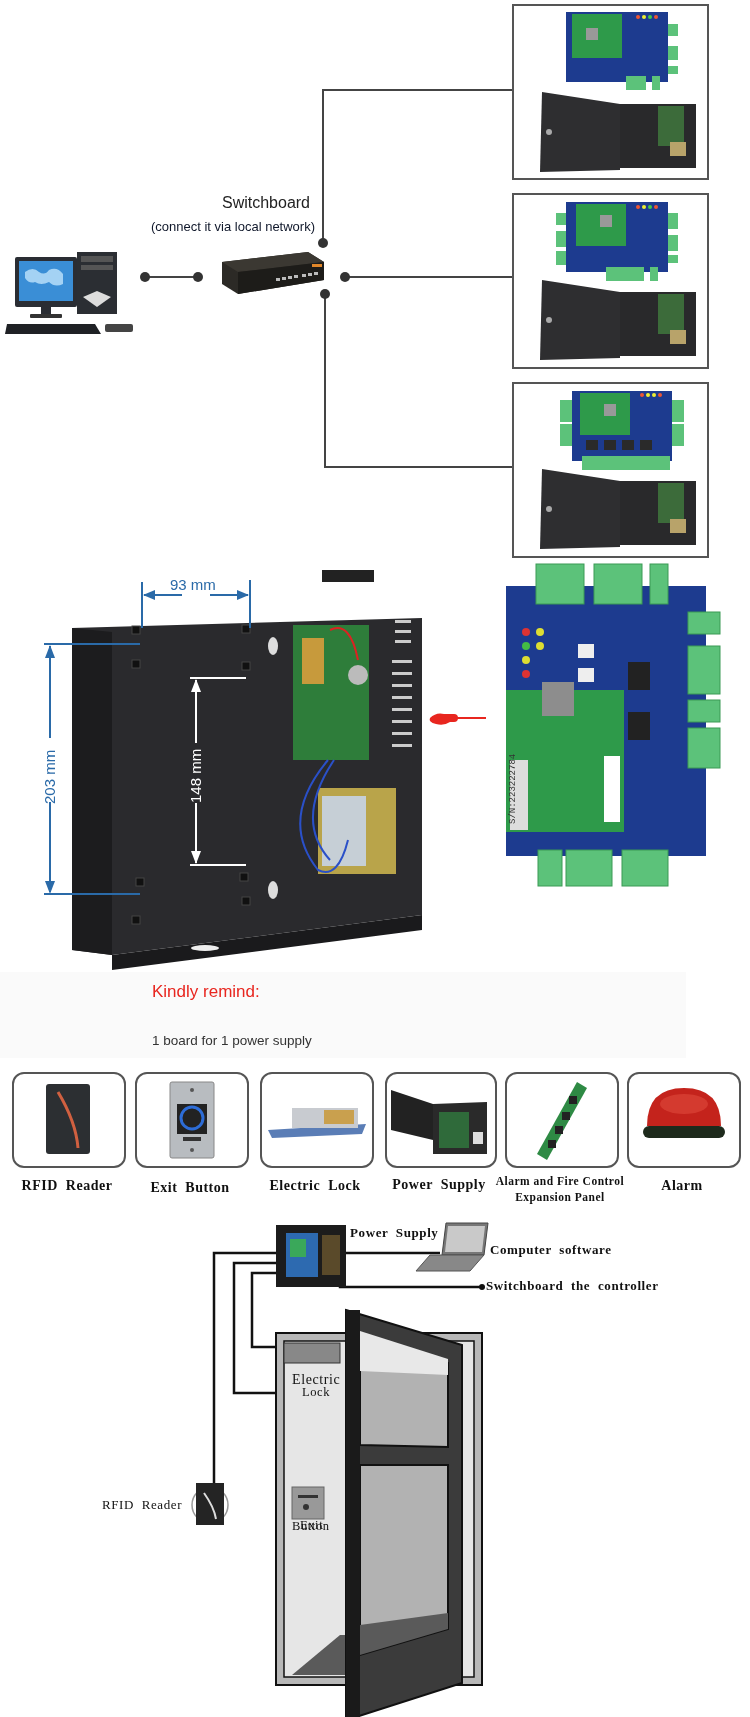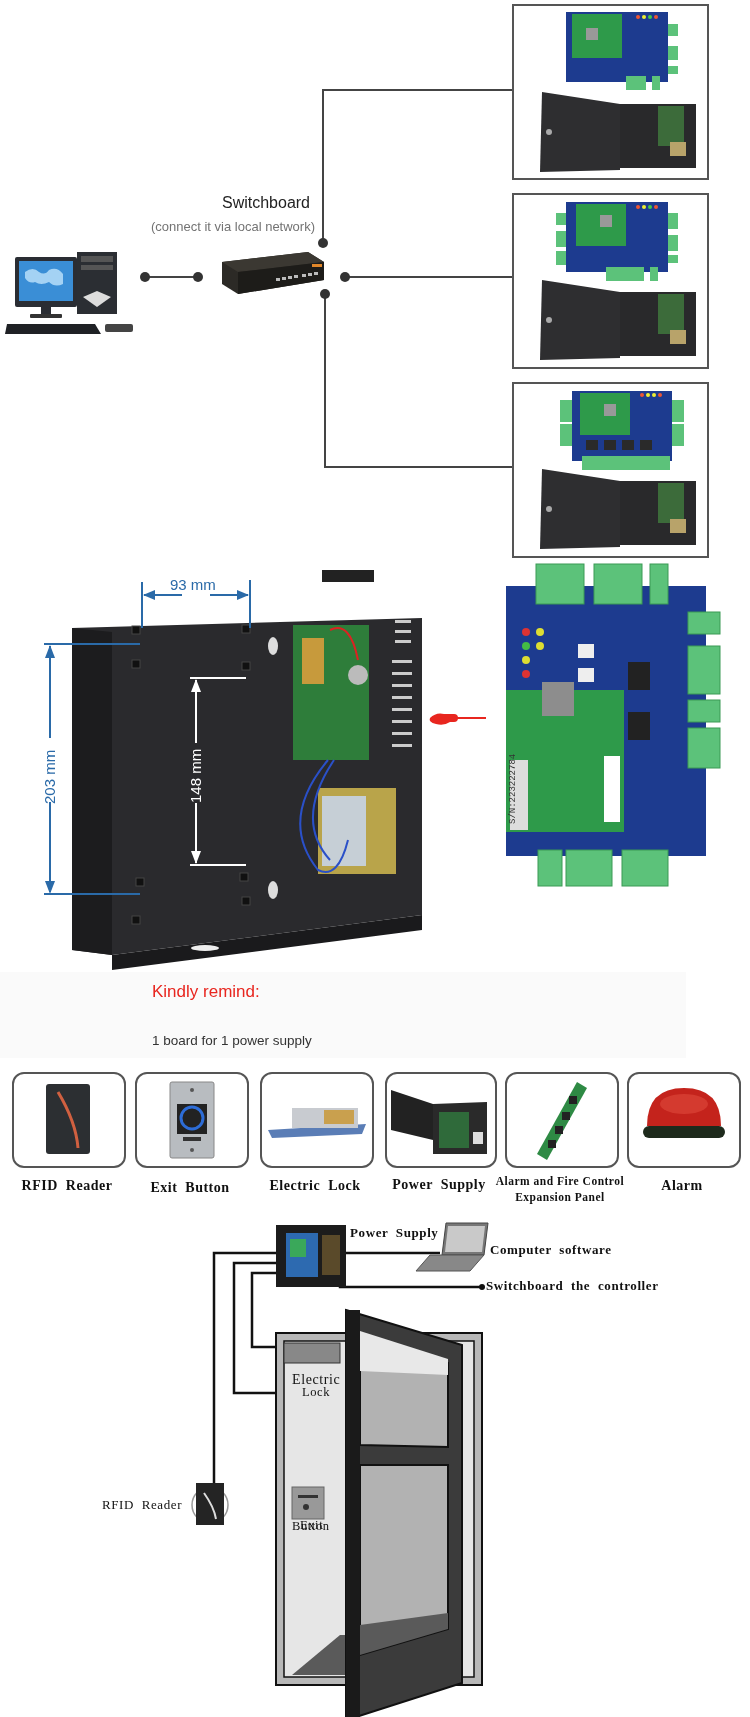--- a/index.html
+++ b/index.html
@@ -1,20 +1,20 @@
 <!DOCTYPE html>
 <html><head>
 <meta charset="utf-8">
 <style>
   html, body { margin: 0; padding: 0; background: #ffffff; }
   body { width: 750px; height: 1717px; position: relative; overflow: hidden; font-family: "Liberation Sans", sans-serif; }
   .abs { position: absolute; }
   svg { display: block; }
   .topo-title { font-size: 16px; color: #222; text-align: right; }
-  .topo-sub { font-size: 13px; color: #737373; text-align: right; }
+  .topo-sub { font-size: 13px; color: #0f172a; text-align: right; }
   .remind-title { font-size: 17px; color: #e8261f; }
   .remind-line { font-size: 13.5px; color: #333; line-height: 19px; }
   .acc-box { border: 2px solid #555; border-radius: 12px; background: #fff; overflow: hidden; }
   .acc-label { font-family: "Liberation Serif", serif; font-weight: bold; color: #111; text-align: center; font-size: 14px; letter-spacing: 0.5px; }
   .acc-label.small { font-size: 11.5px; line-height: 15px; }
   .wire-label { font-family: "Liberation Serif", serif; font-weight: bold; color: #111; font-size: 13px; letter-spacing: 0.6px; }
   .dim-label { font-size: 15px; color: #2a6aa8; }
 </style>
 </head>
 <body>

